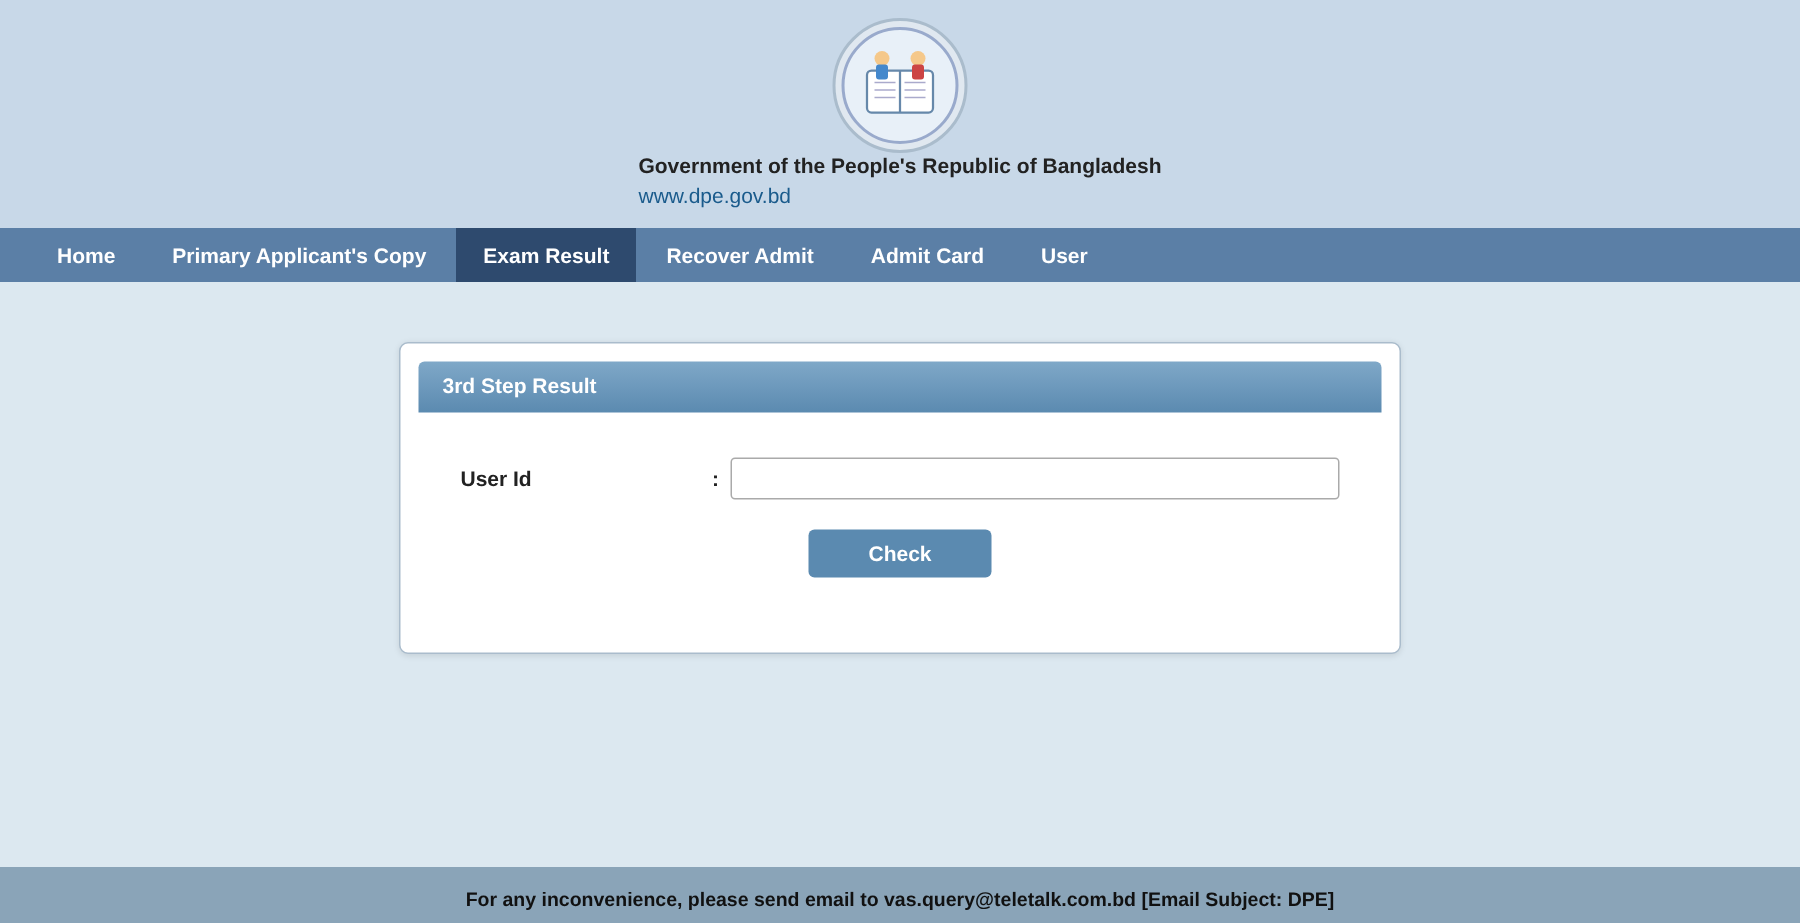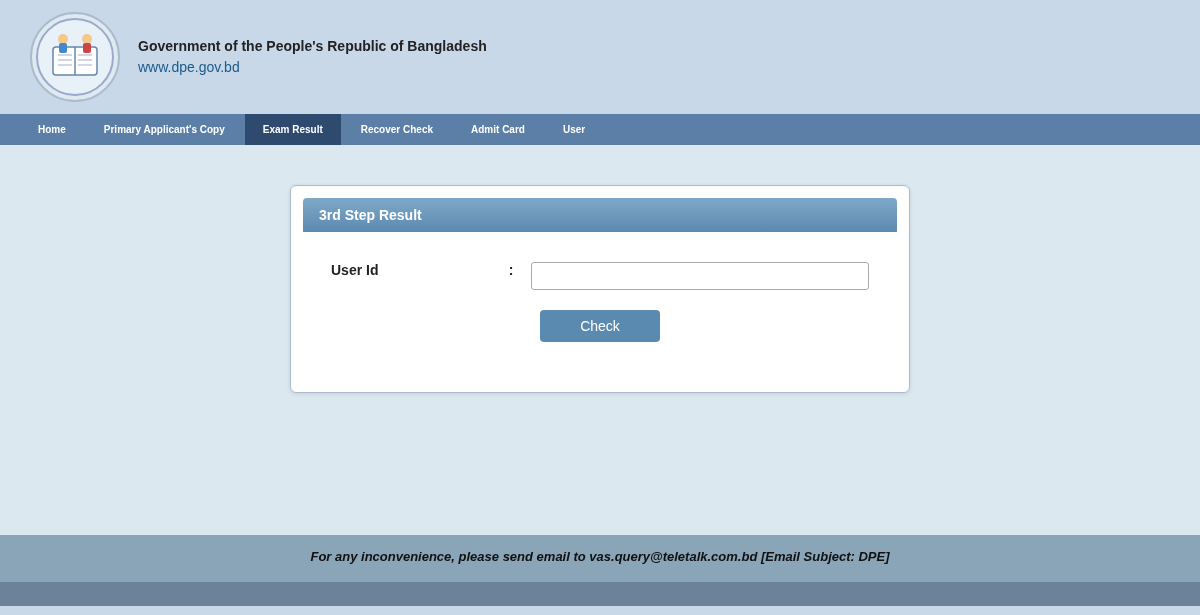--- a/index.html
+++ b/index.html
@@ -9,21 +9,21 @@
       width: 1200px;
       min-height: 615px;
     }
 
     
     .header {
       background: #c8d8e8;
       display: flex;
       align-items: center;
       padding: 12px 30px;
-      gap: 18px;
+      flex-direction: column;
     }
     .header-text h3 {
       font-size: 14px;
       font-weight: bold;
       color: #222;
       margin-bottom: 4px;
     }
     .header-text h1 {
       font-size: 30px;
       font-weight: bold;
@@ -40,21 +40,21 @@
     .navbar {
       background: #5b7fa6;
       display: flex;
       align-items: stretch;
       padding: 0 20px;
       gap: 2px;
     }
     .nav-item {
       padding: 10px 18px;
       color: #fff;
-      font-size: 10px;
+      font-size: 14px;
       font-weight: bold;
       cursor: pointer;
       background: transparent;
       border: none;
       white-space: nowrap;
       display: flex;
       align-items: center;
     }
     .nav-item.active {
       background: #2e4a6e;
@@ -69,21 +69,21 @@
       min-height: 390px;
       display: flex;
       justify-content: center;
       align-items: flex-start;
     }
 
     .form-card {
       background: #fff;
       border: 1px solid #aabccc;
       border-radius: 6px;
-      width: 620px;
+      width: 668px;
       padding: 0 0 30px 0;
       box-shadow: 0 1px 4px rgba(0,0,0,0.1);
     }
 
     .form-card-header {
       background: linear-gradient(to bottom, #7fa8c8, #5b8ab0);
       border-radius: 4px 4px 0 0;
       padding: 8px 16px;
       margin: 12px 12px 0 12px;
     }
@@ -92,22 +92,22 @@
       font-size: 14px;
       font-weight: bold;
     }
 
     .form-body {
       padding: 30px 40px 20px 40px;
     }
 
     .form-row {
       display: flex;
+      align-items: center;
       margin-bottom: 20px;
-      gap: 10px;
     }
 
     .form-label {
       font-size: 14px;
       font-weight: bold;
       color: #222;
       width: 160px;
       text-align: left;
     }
 
@@ -134,37 +134,36 @@
       margin-top: 10px;
     }
 
     .check-button {
       background: #5b8ab0;
       color: #fff;
       border: none;
       border-radius: 4px;
       padding: 8px 40px;
       font-size: 14px;
-      font-weight: normal;
+      font-weight: bold;
       cursor: pointer;
     }
 
     
     .footer-info {
       background: #8aa4b8;
       padding: 14px 20px;
       text-align: center;
     }
     .footer-info p {
       font-size: 13px;
       color: #111;
       margin-bottom: 4px;
     }
     .footer-info p:first-child {
-      font-style: italic;
       font-weight: bold;
     }
     .footer-info a {
       color: #1a3a8c;
       font-weight: bold;
       text-decoration: none;
     }
 
     
     .footer-bottom {
@@ -217,21 +216,21 @@
   <div class="header-text">
     <h3>Government of the People's Republic of Bangladesh</h3>
     <a>www.dpe.gov.bd</a>
   </div>
 </div>
 
 <nav class="navbar">
   <button class="nav-item">Home</button>
   <button class="nav-item">Primary Applicant's Copy</button>
   <button class="nav-item active">Exam Result</button>
-  <button class="nav-item">Recover Check</button>
+  <button class="nav-item">Recover Admit</button>
   <button class="nav-item">Admit Card</button>
   <button class="nav-item">User</button>
 </nav>
 
 <div class="main-content">
   <div class="form-card">
     <div class="form-card-header">
       <span>3rd Step Result</span>
     </div>
     <div class="form-body">

